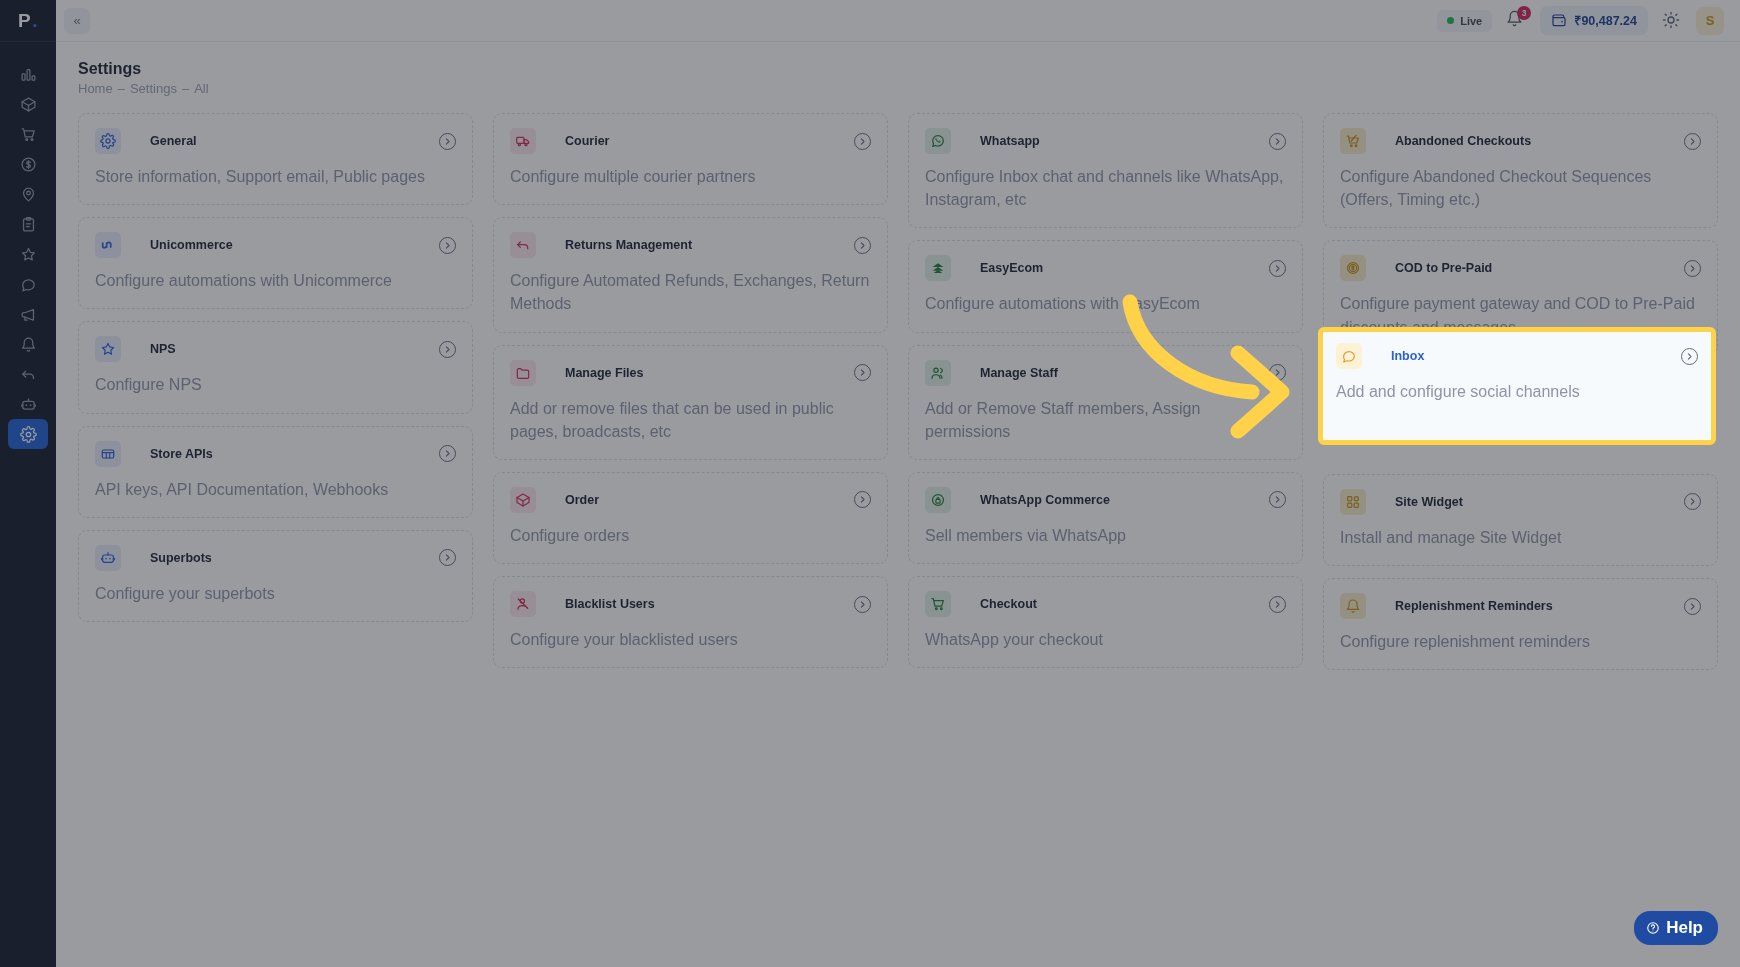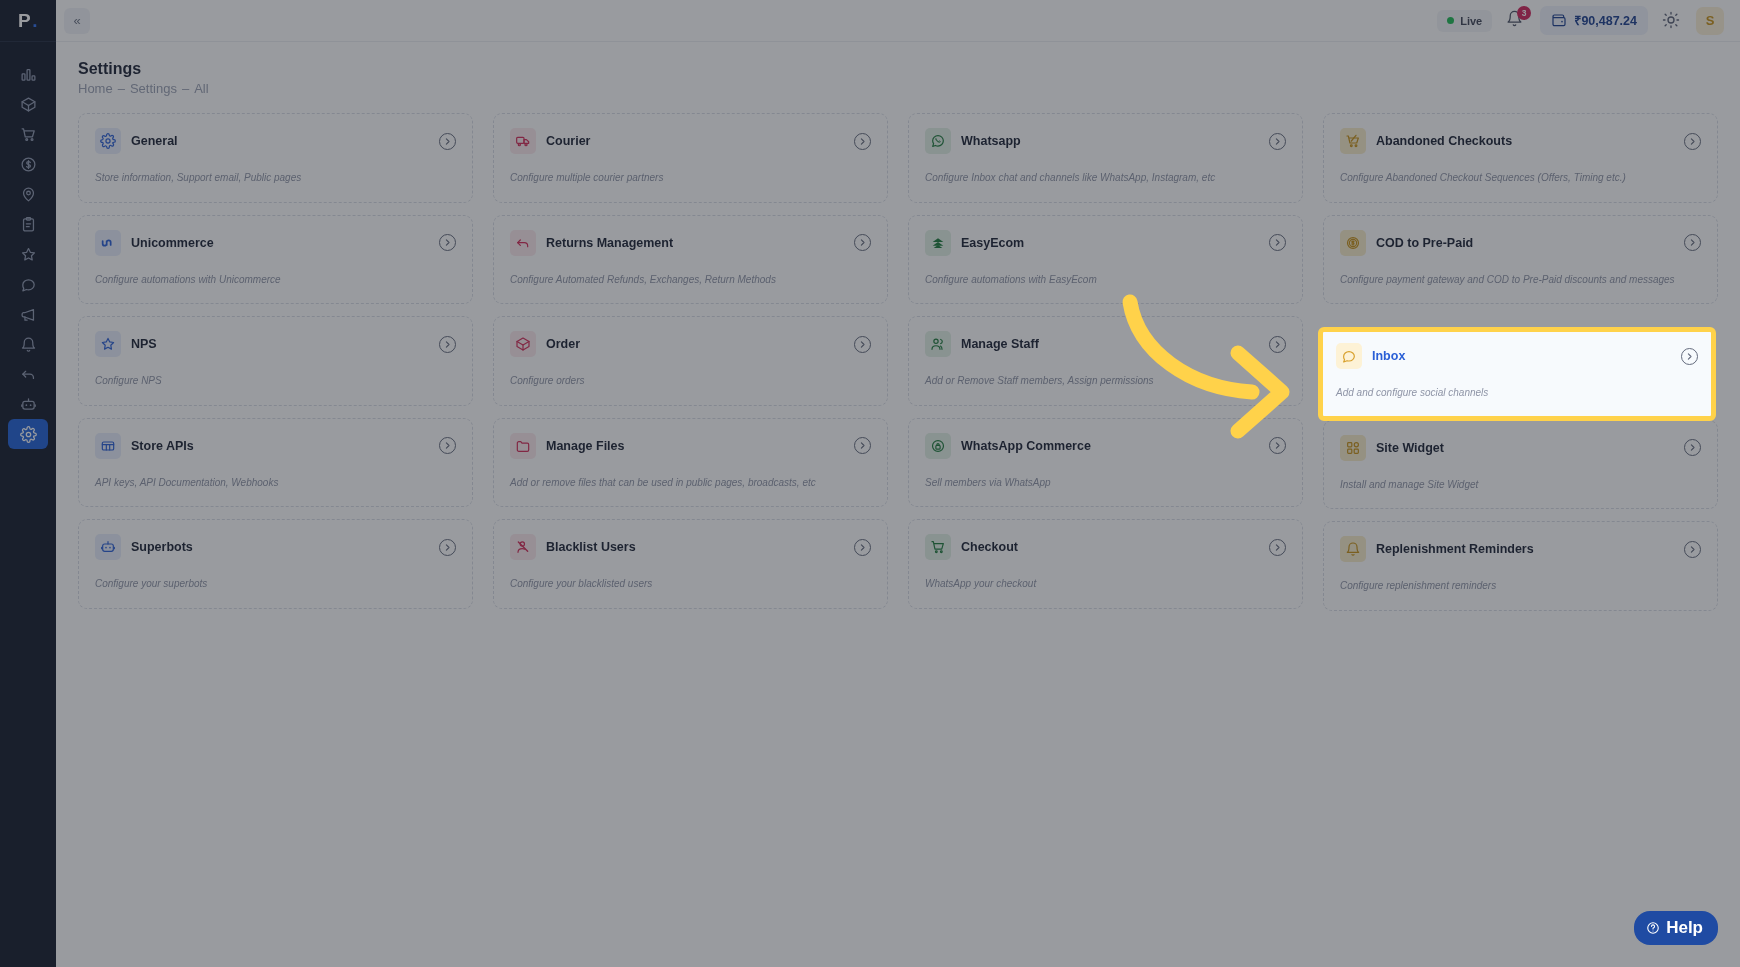--- a/index.html
+++ b/index.html
@@ -117,37 +117,37 @@
 
   .card {
     background: #ffffff;
     border: 1px dashed #d9dde6;
     border-radius: 9px;
     padding: 14px 16px 16px 16px;
     cursor: pointer;
     position: relative;
   }
   .card-head {
-    display: flex; align-items: center; gap: 10px;
+    display: flex; align-items: center; gap: 29px;
   }
   .card-icon {
     width: 26px; height: 26px; border-radius: 5px;
     display: flex; align-items: center; justify-content: center;
     flex: 0 0 26px;
   }
   .card-icon svg { width: 16px; height: 16px; }
   .card-title { font-size: 12.5px; font-weight: 700; color: #1b2234; }
   .card-arrow {
     margin-left: auto; width: 17px; height: 17px; border-radius: 50%;
     border: 1px solid #646b7d; color: #646b7d;
     display: flex; align-items: center; justify-content: center;
     font-size: 9px; flex: 0 0 17px;
   }
   .card-desc {
-    margin-top: 17px; font-size: 10px; color: #8e94a6; line-height: 1.45; font-style: italic;
+    margin-top: 11px; font-size: 16px; color: #8e94a6; line-height: 1.45;
   }
 
   
   .ic-blue   { background: #e7edfb; color: #2a5fd6; }
   .ic-red    { background: #fbe9ed; color: #d42a57; }
   .ic-green  { background: #e2f0e5; color: #1d7a3c; }
   .ic-gold   { background: #f7ecc9; color: #c79115; }
   .ic-inbox  { background: #fdf2d6; color: #d8a02b; }
 
   
@@ -165,21 +165,21 @@
     position: absolute; left: 0; top: 0;
     width: 1740px; height: 967px;
     background: rgba(33,37,46,0.46);
     z-index: 20; pointer-events: none;
   }
   
   .spotlight {
     position: absolute;
     z-index: 30;
     left: 1318px; top: 327px;
-    width: 398px; height: 94px;
+    width: 398px; height: 118px;
   }
   .arrow-layer {
     position: absolute; left: 0; top: 0;
     width: 1740px; height: 967px; z-index: 31; pointer-events: none;
   }
 
   .help-btn {
     position: absolute; right: 22px; bottom: 22px;
     z-index: 32;
     display: flex; align-items: center; gap: 6px;
@@ -476,49 +476,49 @@
                   <path d="M9 5l7 7-7 7"></path>
                 </svg>
               </div>
             </div>
             <div class="card-desc">Configure Automated Refunds, Exchanges, Return Methods</div>
           </div>
           <div class="card">
             <div class="card-head">
               <div class="card-icon ic-red">
                 <svg viewBox="0 0 24 24" fill="none" stroke="currentColor" stroke-width="1.8" stroke-linecap="round" stroke-linejoin="round">
+                  <path d="M3.5 7.5a2 2 0 0 1 2-2h3.2l1.8 2.2h8a2 2 0 0 1 2 2v8.3a2 2 0 0 1-2 2H5.5a2 2 0 0 1-2-2z"></path>
+                </svg>
+              </div>
+              <div class="card-title">Manage Files</div>
+              <div class="card-arrow">
+                <svg viewBox="0 0 24 24" width="9" height="9" fill="none" stroke="currentColor" stroke-width="3" stroke-linecap="round" stroke-linejoin="round">
+                  <path d="M9 5l7 7-7 7"></path>
+                </svg>
+              </div>
+            </div>
+            <div class="card-desc">Add or remove files that can be used in public pages, broadcasts, etc</div>
+          </div>
+          <div class="card">
+            <div class="card-head">
+              <div class="card-icon ic-red">
+                <svg viewBox="0 0 24 24" fill="none" stroke="currentColor" stroke-width="1.8" stroke-linecap="round" stroke-linejoin="round">
                   <path d="M21 8.2 12 3 3 8.2v7.6L12 21l9-5.2z"></path>
                   <path d="M3 8.2 12 13.4 21 8.2"></path>
                   <path d="M12 13.4V21"></path>
                 </svg>
               </div>
               <div class="card-title">Order</div>
               <div class="card-arrow">
                 <svg viewBox="0 0 24 24" width="9" height="9" fill="none" stroke="currentColor" stroke-width="3" stroke-linecap="round" stroke-linejoin="round">
                   <path d="M9 5l7 7-7 7"></path>
                 </svg>
               </div>
             </div>
             <div class="card-desc">Configure orders</div>
-          </div>
-          <div class="card">
-            <div class="card-head">
-              <div class="card-icon ic-red">
-                <svg viewBox="0 0 24 24" fill="none" stroke="currentColor" stroke-width="1.8" stroke-linecap="round" stroke-linejoin="round">
-                  <path d="M3.5 7.5a2 2 0 0 1 2-2h3.2l1.8 2.2h8a2 2 0 0 1 2 2v8.3a2 2 0 0 1-2 2H5.5a2 2 0 0 1-2-2z"></path>
-                </svg>
-              </div>
-              <div class="card-title">Manage Files</div>
-              <div class="card-arrow">
-                <svg viewBox="0 0 24 24" width="9" height="9" fill="none" stroke="currentColor" stroke-width="3" stroke-linecap="round" stroke-linejoin="round">
-                  <path d="M9 5l7 7-7 7"></path>
-                </svg>
-              </div>
-            </div>
-            <div class="card-desc">Add or remove files that can be used in public pages, broadcasts, etc</div>
           </div>
           <div class="card">
             <div class="card-head">
               <div class="card-icon ic-red">
                 <svg viewBox="0 0 24 24" fill="none" stroke="currentColor" stroke-width="1.8" stroke-linecap="round" stroke-linejoin="round">
                   <circle cx="11" cy="7.5" r="3.2"></circle>
                   <path d="M4.5 20c0-3.6 2.9-5.6 6.5-5.6 1.4 0 2.7.3 3.8.9"></path>
                   <path d="M5 4.5 19 18.5" stroke-width="2"></path>
                 </svg>
               </div>

